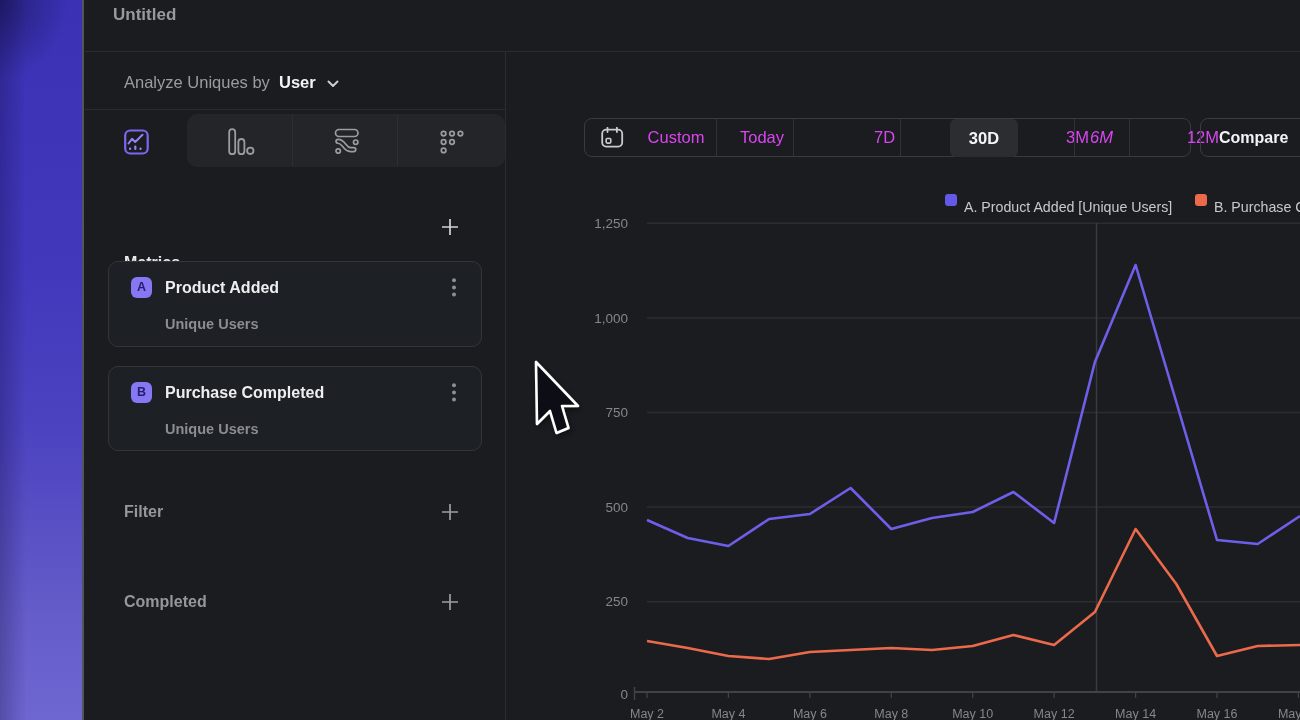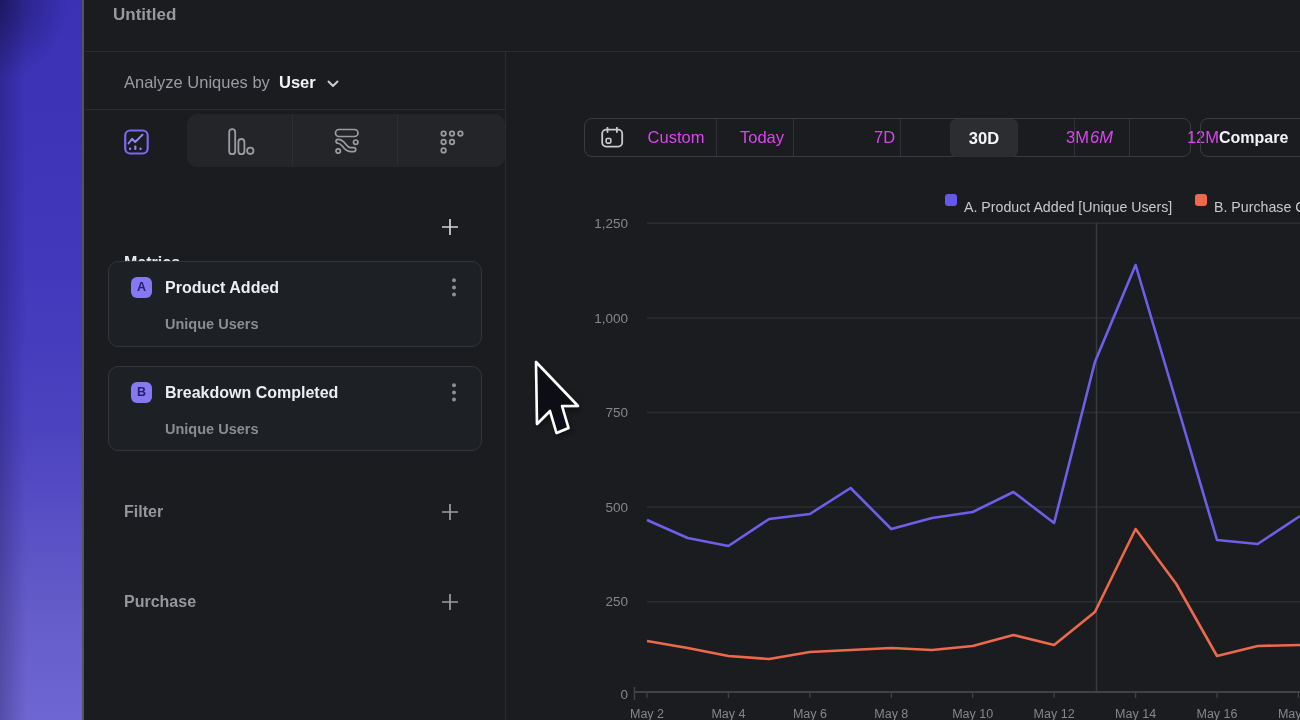--- a/index.html
+++ b/index.html
@@ -113,33 +113,33 @@
   <div class="abs cardtitle" style="top:279px;">Product Added</div>
   <div class="abs cardsub" style="top:316px;">Unique Users</div>
   <svg class="abs" style="left:450px; top:277px;" width="8" height="21" viewBox="0 0 8 21">
     <circle cx="4" cy="3.2" r="2" fill="#8e8f93"></circle>
       <circle cx="4" cy="10.4" r="2" fill="#8e8f93"></circle>
       <circle cx="4" cy="17.6" r="2" fill="#8e8f93"></circle>
   </svg>
 
   <div class="abs card" style="top:366px; height:85px;"></div>
   <div class="abs badge" style="top:382px;">B</div>
-  <div class="abs cardtitle" style="top:384px;">Breakdown Completed</div>
+  <div class="abs cardtitle" style="top:384px;">Purchase Completed</div>
   <div class="abs cardsub" style="top:421px;">Unique Users</div>
   <svg class="abs" style="left:450px; top:382px;" width="8" height="21" viewBox="0 0 8 21">
     <circle cx="4" cy="3.2" r="2" fill="#8e8f93"></circle>
       <circle cx="4" cy="10.4" r="2" fill="#8e8f93"></circle>
       <circle cx="4" cy="17.6" r="2" fill="#8e8f93"></circle>
   </svg>
 
   <div class="abs sechead2" style="left:124px; top:503px;">Filter</div>
   <svg class="abs" style="left:441px; top:503px;" width="18" height="18" viewBox="0 0 18 18">
     <path d="M9 1 V17 M1 9 H17" stroke="#9d9ea3" stroke-width="1.7"></path>
   </svg>
-  <div class="abs sechead2" style="left:124px; top:593px;">Purchase</div>
+  <div class="abs sechead2" style="left:124px; top:593px;">Completed</div>
   <svg class="abs" style="left:441px; top:593px;" width="18" height="18" viewBox="0 0 18 18">
     <path d="M9 1 V17 M1 9 H17" stroke="#9d9ea3" stroke-width="1.7"></path>
   </svg>
 
   <div class="abs" id="dategroup"></div>
   <svg class="abs" style="left:601px; top:127px;" width="23" height="21" viewBox="0 0 23 21">
     <rect x="1.2" y="2.6" width="20" height="17" rx="4" stroke="#c9cacd" stroke-width="1.8" fill="none"></rect>
     <path d="M6.5 0.8 V5 M15.9 0.8 V5" stroke="#c9cacd" stroke-width="1.8" stroke-linecap="round"></path>
     <rect x="5.2" y="11.5" width="4.6" height="4.6" rx="1" stroke="#c9cacd" stroke-width="1.6" fill="none"></rect>
   </svg>

